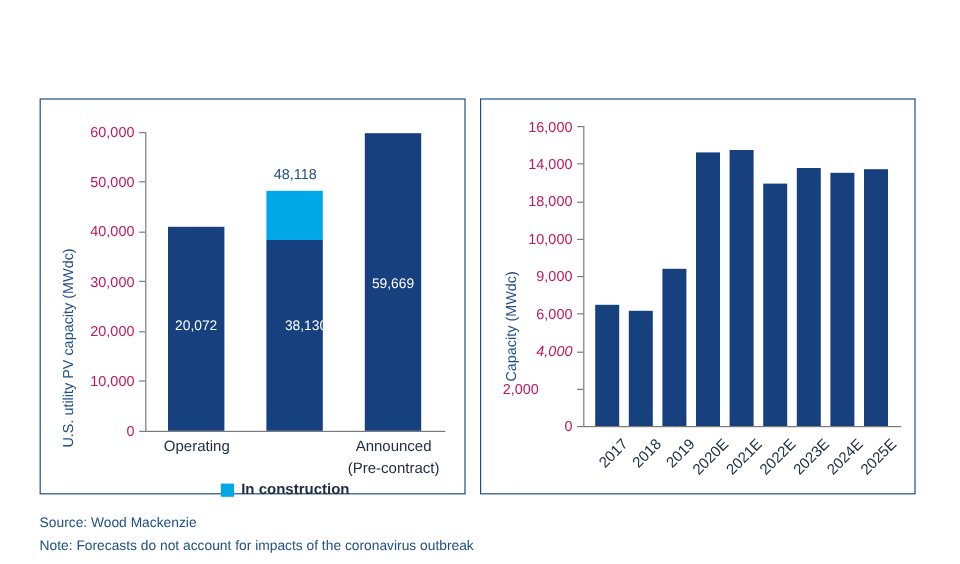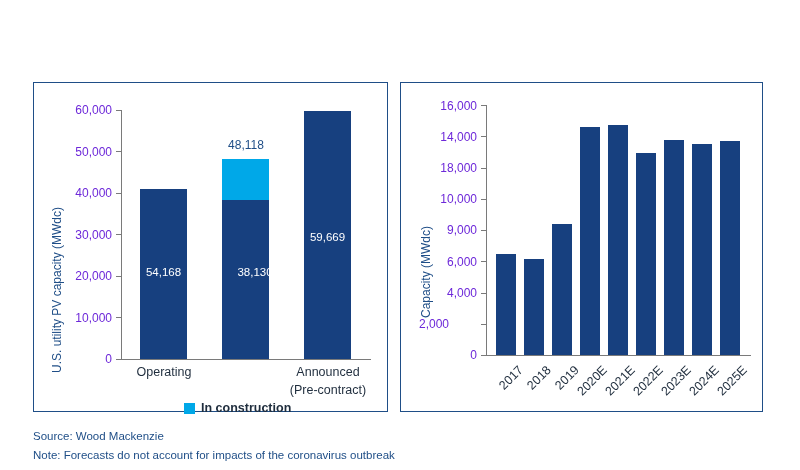--- a/index.html
+++ b/index.html
@@ -52,21 +52,21 @@
     color: #1f4e87;
     white-space: nowrap;
   }
   .axis-line {
     position: absolute;
     background: #7a7a7a;
   }
   .tick-label {
     position: absolute;
     font-size: 12px;
-    color: #6d28d9;
+    color: #be185d;
     text-align: right;
     white-space: nowrap;
   }
   .tick-mark {
     position: absolute;
     background: #7a7a7a;
     height: 1px;
     width: 5px;
   }
   .bar {
@@ -166,21 +166,21 @@
     <div class="tick-mark" style="left: 82px; top: 193px;"></div>
     <div class="tick-mark" style="left: 82px; top: 151px;"></div>
     <div class="tick-mark" style="left: 82px; top: 110px;"></div>
     <div class="tick-mark" style="left: 82px; top: 68px;"></div>
     <div class="tick-mark" style="left: 82px; top: 27px;"></div>
 
     <div class="axis-line" style="left: 87px; top: 27px; width: 1px; height: 250px;"></div>
     <div class="axis-line" style="left: 87px; top: 276px; width: 250px; height: 1px;"></div>
 
     <div class="bar" style="left: 106px; top: 106px; width: 47px; height: 170px;"></div>
-    <div class="bar-inner-label" style="left: 106px; top: 183px; width: 47px;">54,168</div>
+    <div class="bar-inner-label" style="left: 106px; top: 183px; width: 47px;">20,072</div>
 
     <div class="bar" style="left: 188px; top: 117px; width: 47px; height: 159px;"></div>
     <div class="bar-seg-construction" style="left: 188px; top: 76px; width: 47px; height: 41px;"></div>
     <div class="bar-inner-label" style="left: 188px; top: 89px; width: 47px; padding-left: 40px;">9,988</div>
     <div class="bar-inner-label" style="left: 188px; top: 183px; width: 66px;">38,130</div>
     <div class="bar-top-label" style="left: 181px; top: 55px; width: 62px;">48,118</div>
 
     <div class="bar" style="left: 270px; top: 28px; width: 47px; height: 248px;"></div>
     <div class="bar-inner-label" style="left: 270px; top: 148px; width: 47px;">59,669</div>
 
@@ -193,21 +193,21 @@
       <span class="legend-text">In construction</span>
     </div>
   </div>
 
   <div class="panel" id="panel-right">
 
     <div class="y-axis-title" style="left: 18px; top: 235px;">Capacity (MWdc)</div>
 
     <div class="tick-label" style="left: 26px; top: 265px; width: 50px;">0</div>
     <div class="tick-label" style="left: 8px; top: 234px; width: 50px; text-align: center;">2,000</div>
-    <div class="tick-label" style="left: 26px; top: 203px; width: 50px;">4,000</div>
+    <div class="tick-label" style="left: 26px; top: 203px; width: 50px; font-style: italic;">4,000</div>
     <div class="tick-label" style="left: 26px; top: 172px; width: 50px;">6,000</div>
     <div class="tick-label" style="left: 26px; top: 140px; width: 50px;">9,000</div>
     <div class="tick-label" style="left: 26px; top: 109px; width: 50px;">10,000</div>
     <div class="tick-label" style="left: 26px; top: 78px;  width: 50px;">18,000</div>
     <div class="tick-label" style="left: 26px; top: 47px;  width: 50px;">14,000</div>
     <div class="tick-label" style="left: 26px; top: 16px;  width: 50px;">16,000</div>
 
     <div class="tick-mark" style="left: 80px; top: 272px;"></div>
     <div class="tick-mark" style="left: 80px; top: 241px;"></div>
     <div class="tick-mark" style="left: 80px; top: 210px;"></div>

